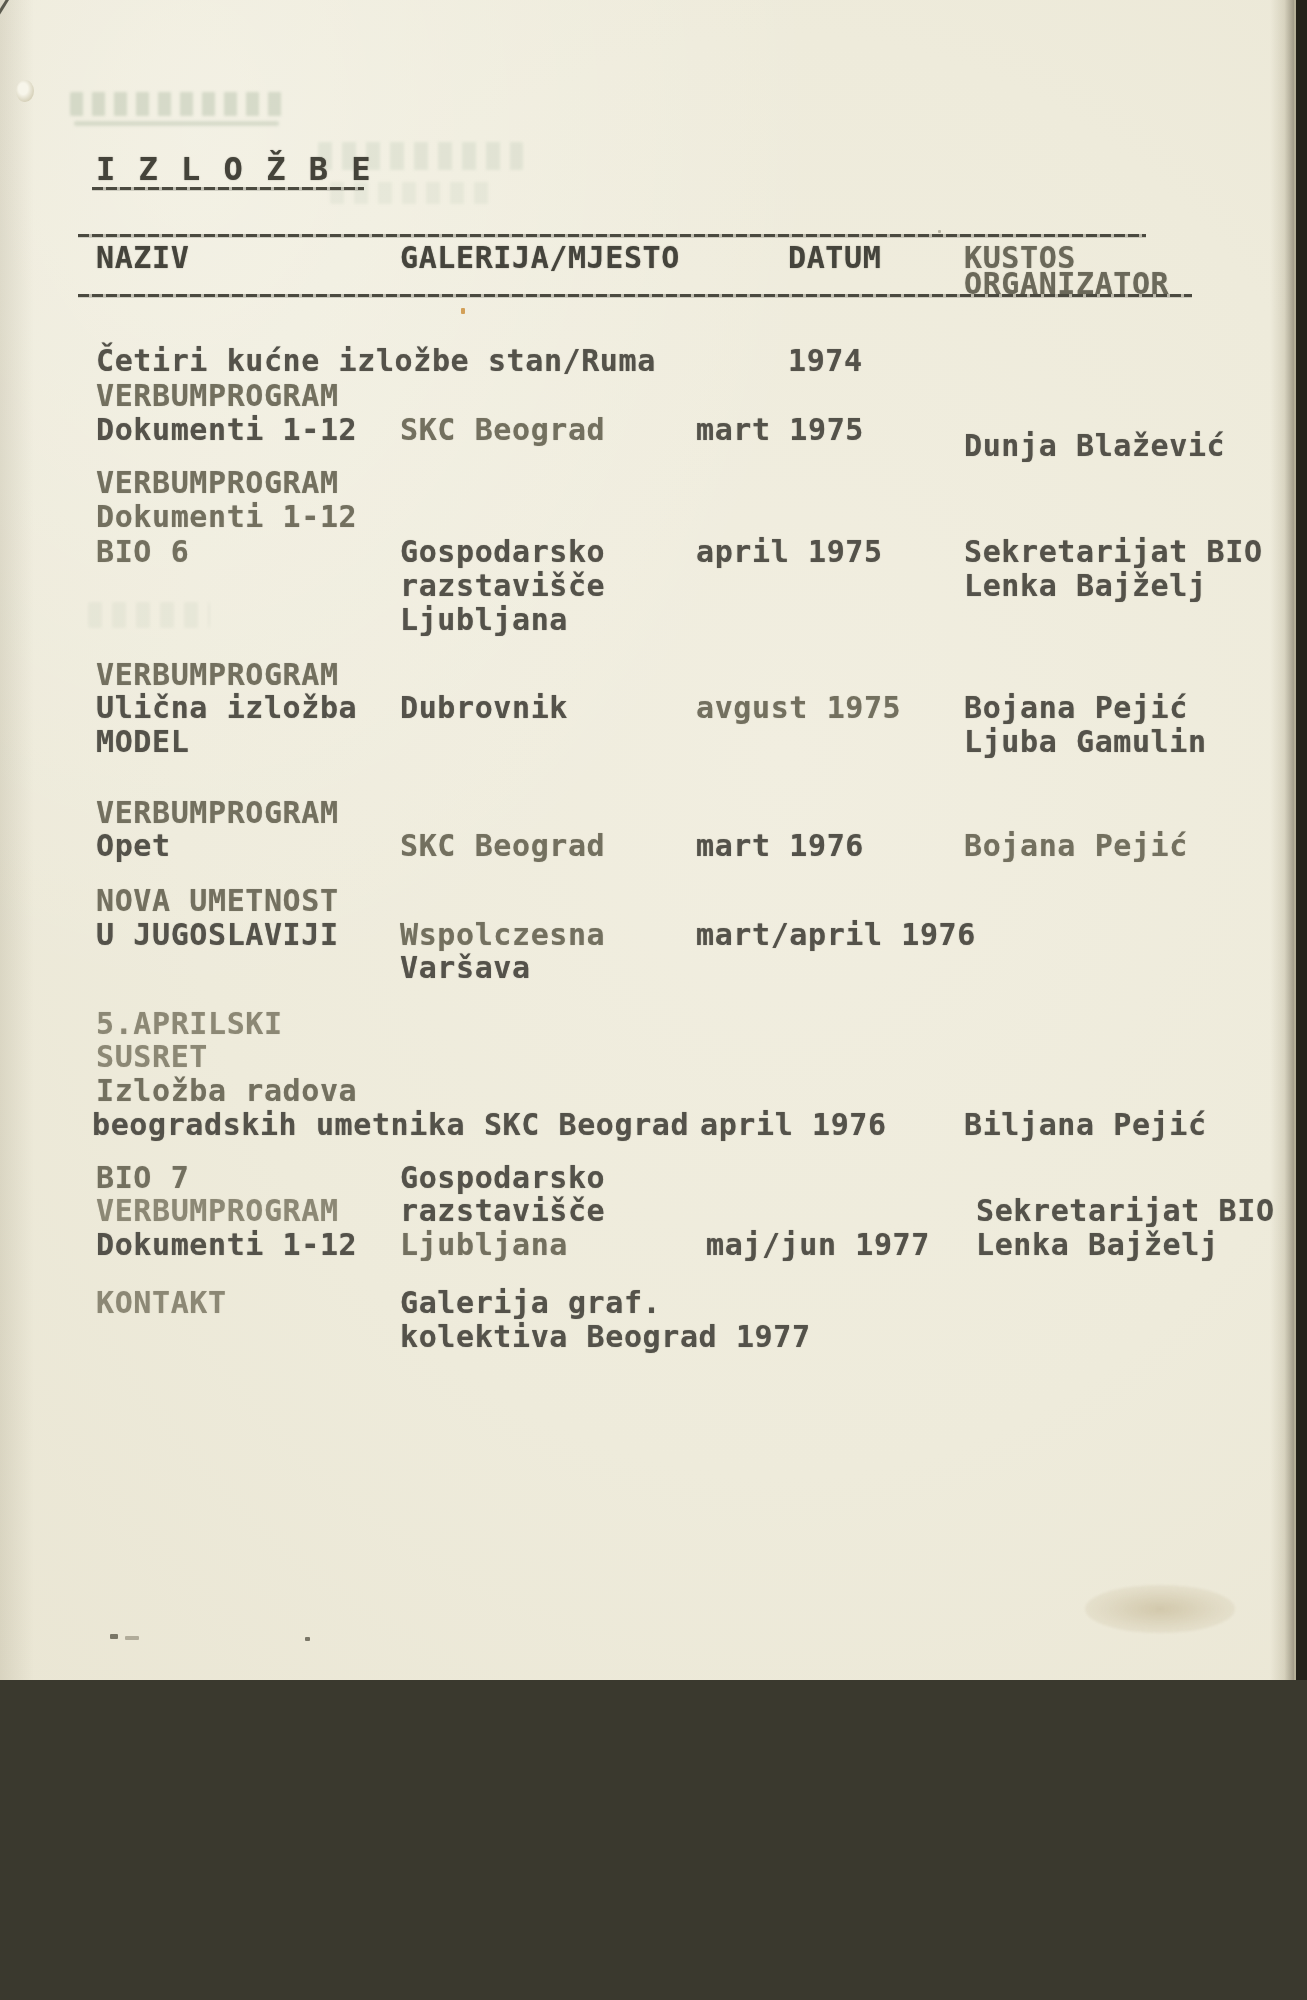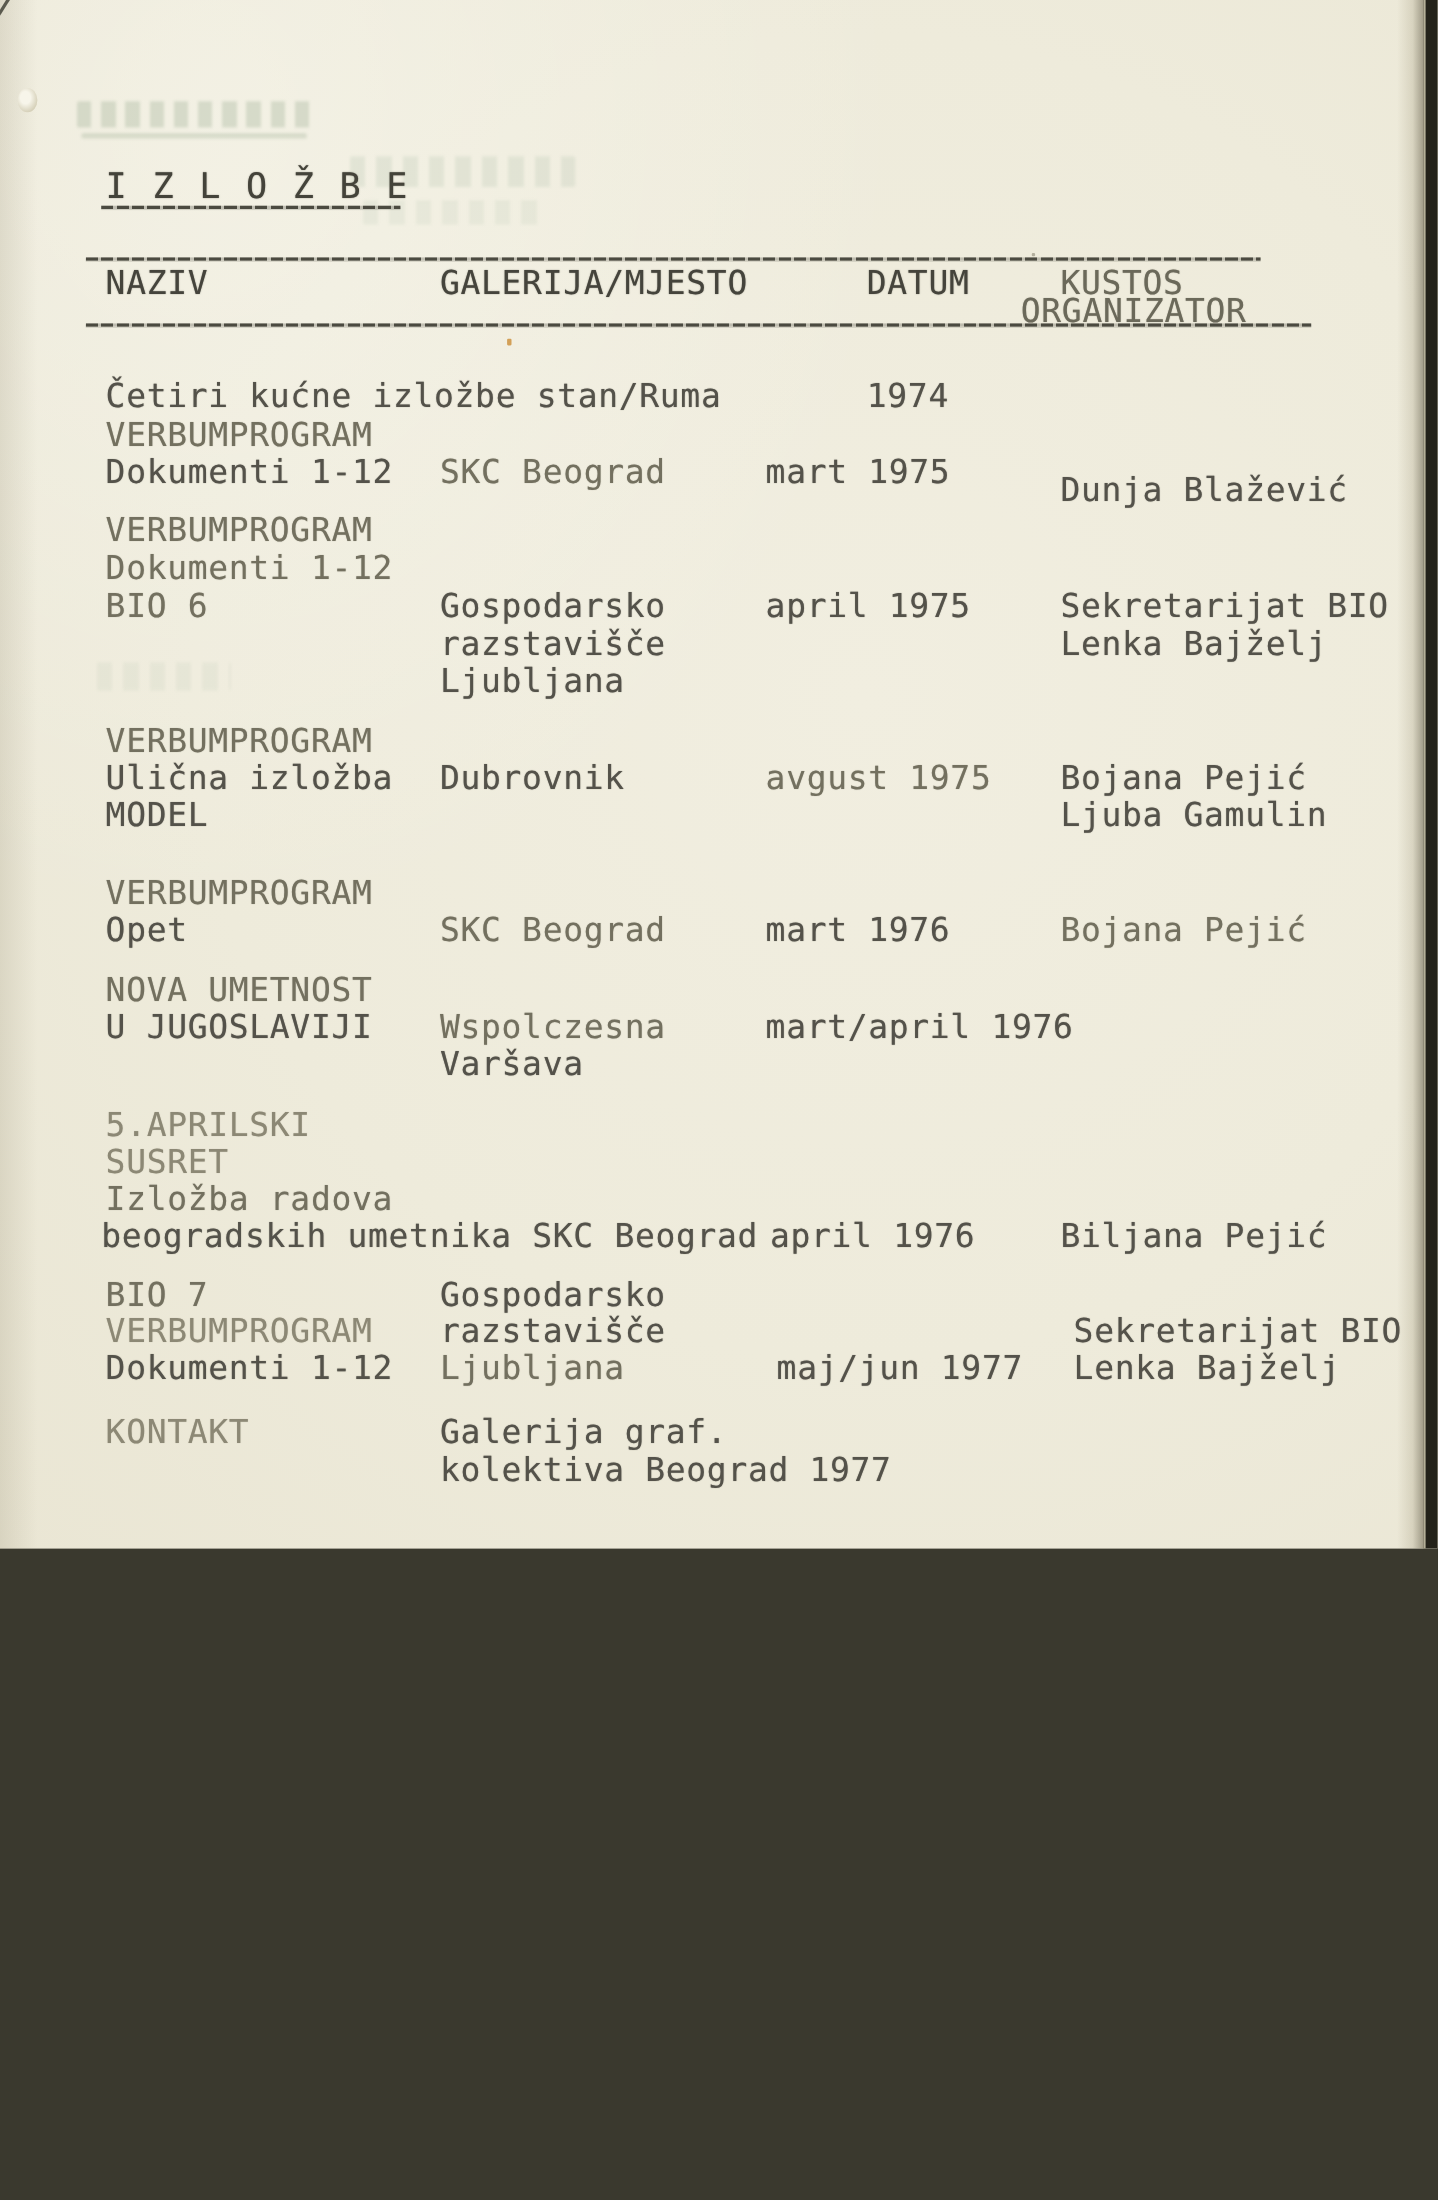--- a/index.html
+++ b/index.html
@@ -1,23 +1,24 @@
 <!DOCTYPE html>
 <html><head>
 <meta charset="utf-8">
 <style>
   html,body{margin:0;padding:0;background:#3a392e;}
   .page{
     position:relative;
-    width:1307px;height:1408px;
+    width:1307px;height:1680px;
     overflow:hidden;
     font-family:"DejaVu Sans Mono","Liberation Mono",monospace;
     background:
       radial-gradient(ellipse at 15% 8%, rgba(255,255,250,0.35) 0%, rgba(255,255,250,0) 40%),
       radial-gradient(ellipse at 60% 45%, #f1eee0 0%, #eeebdb 55%, #eae6d4 100%);
+    font-weight: bold;
   }
   
   .crease-left{position:absolute;left:0;top:0;bottom:0;width:34px;
     background:linear-gradient(to right, rgba(110,100,70,0.14), rgba(110,100,70,0) 100%);}
   
   .edge-shade{position:absolute;right:11px;top:0;bottom:0;width:26px;
     background:linear-gradient(to right, rgba(0,0,0,0) 0%, rgba(120,110,75,0.18) 55%, rgba(75,68,45,0.45) 90%, #8c8870 100%);}
   .edge-strip{position:absolute;right:0;top:0;bottom:0;width:11px;background:#23221a;
     border-left:2px solid #b5b098;}
   .corner-mark{position:absolute;left:2px;top:-3px;width:3px;height:18px;background:#3a3930;
@@ -71,21 +72,21 @@
   <div class="title">I Z L O Ž B E</div>
   <div class="rule rule-title"></div>
   <div class="rule rule-top"></div>
   <div class="rule rule-mid"></div>
 
   <div id="typed-layer">
       <div class="typed hd" style="left: 96px; top: 242px;">NAZIV</div>
       <div class="typed hd" style="left: 400px; top: 242px;">GALERIJA/MJESTO</div>
       <div class="typed hd" style="left: 788px; top: 242px;">DATUM</div>
       <div class="typed hd2" style="left: 964px; top: 242px;">KUSTOS</div>
-      <div class="typed hd2" style="left: 928px; top: 268px;">ORGANIZATOR</div>
+      <div class="typed hd2" style="left: 964px; top: 268px;">ORGANIZATOR</div>
       <div class="typed" style="left: 96px; top: 345px;">Četiri kućne izložbe stan/Ruma</div>
       <div class="typed" style="left: 788px; top: 345px;">1974</div>
       <div class="typed t2" style="left: 96px; top: 380px;">VERBUMPROGRAM</div>
       <div class="typed" style="left: 96px; top: 414px;">Dokumenti 1-12</div>
       <div class="typed t2" style="left: 400px; top: 414px;">SKC Beograd</div>
       <div class="typed" style="left: 696px; top: 414px;">mart 1975</div>
       <div class="typed" style="left: 964px; top: 430px;">Dunja Blažević</div>
       <div class="typed t2" style="left: 96px; top: 467px;">VERBUMPROGRAM</div>
       <div class="typed t2" style="left: 96px; top: 501px;">Dokumenti 1-12</div>
       <div class="typed t2" style="left: 96px; top: 536px;">BIO 6</div>

